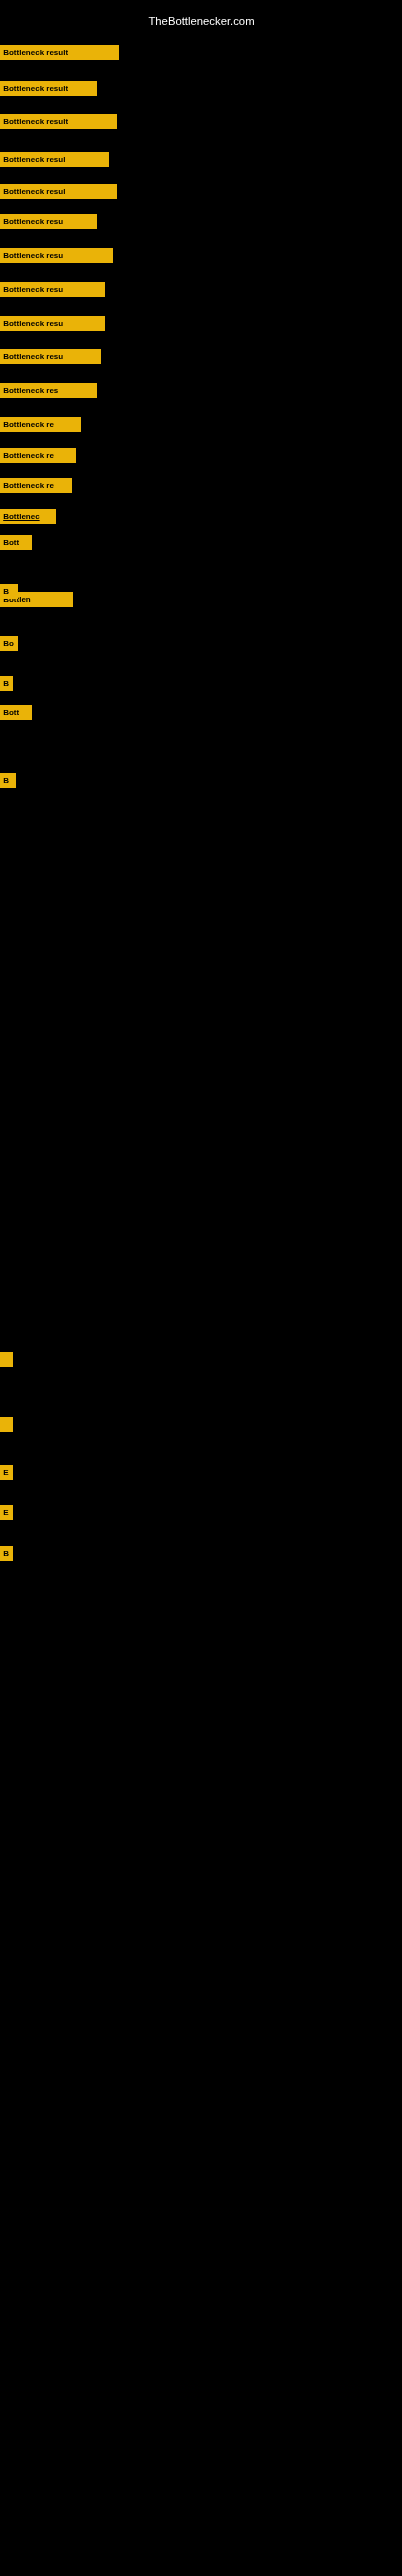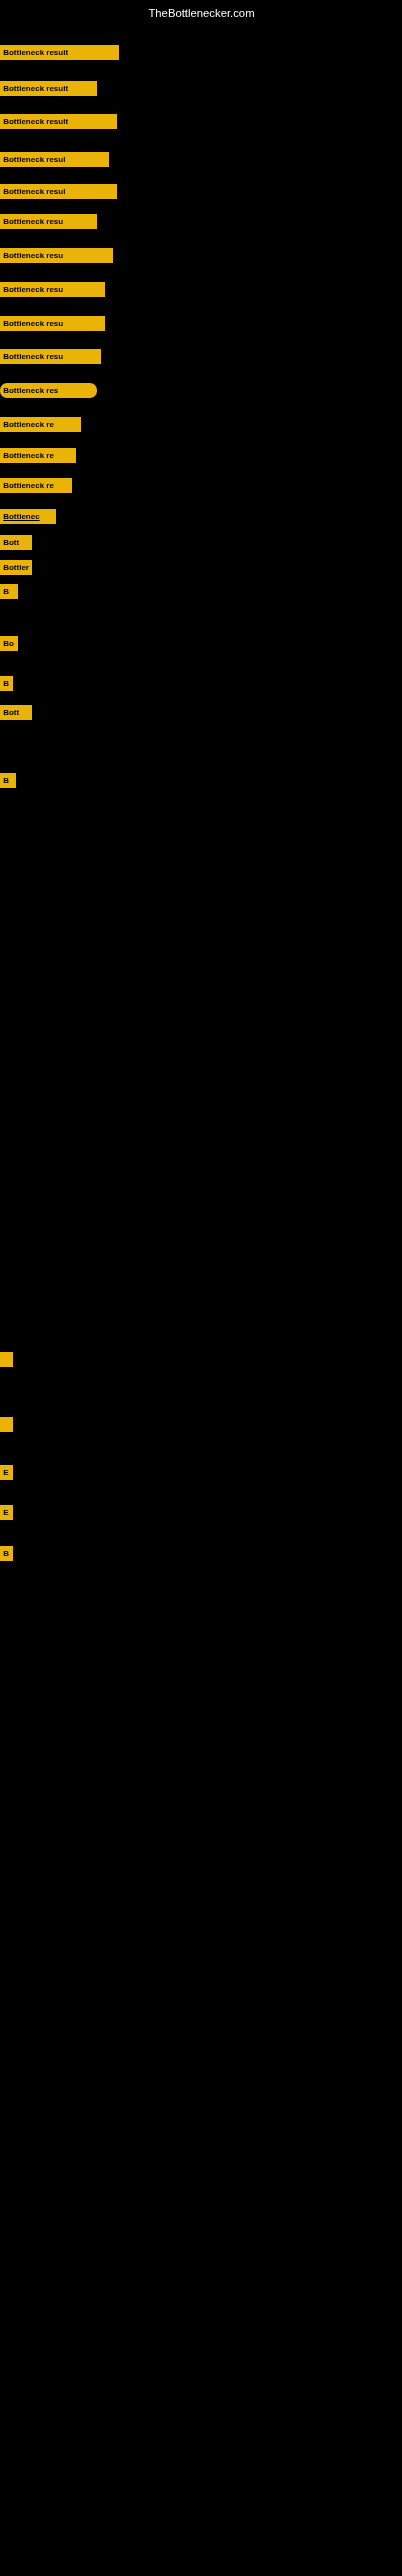--- a/index.html
+++ b/index.html
@@ -13,21 +13,21 @@
       width: 403px;
       min-height: 2576px;
       font-family: Arial, sans-serif;
       position: relative;
     }
 
     .site-title {
       color: #ffffff;
       font-size: 11.3px;
       text-align: center;
-      padding: 7px 0;
+      padding: 15px 0;
       position: absolute;
       top: 0;
       left: 0;
       right: 0;
     }
 
     .bar-container {
       position: absolute;
       left: 0;
     }
@@ -98,21 +98,21 @@
       <div class="bar" style="width: 105px;">
         <span class="bar-label">Bottleneck resu</span>
       </div>
     </div>
     <div class="bar-container" style="top: 349px;">
       <div class="bar" style="width: 101px;">
         <span class="bar-label">Bottleneck resu</span>
       </div>
     </div>
     <div class="bar-container" style="top: 383px;">
-      <div class="bar" style="width: 97px; border-radius: 7px;">
+      <div class="bar" style="width: 97px;">
         <span class="bar-label">Bottleneck res</span>
       </div>
     </div>
     <div class="bar-container" style="top: 417px;">
       <div class="bar" style="width: 81px;">
         <span class="bar-label">Bottleneck re</span>
       </div>
     </div>
     <div class="bar-container" style="top: 448px;">
       <div class="bar" style="width: 76px;">
@@ -128,21 +128,21 @@
       <div class="bar" style="width: 56px;">
         <span class="bar-label">Bottlenec</span>
       </div>
     </div>
     <div class="bar-container" style="top: 535px;">
       <div class="bar" style="width: 32px;">
         <span class="bar-label">Bott</span>
       </div>
     </div>
     <div class="bar-container" style="top: 560px;">
-      <div class="bar" style="width: 32px;">
+      <div class="bar" style="width: 73px; margin-top: 32px;">
         <span class="bar-label">Bottlen</span>
       </div>
     </div>
     <div class="bar-container" style="top: 584px;">
       <div class="bar" style="width: 17.7px;">
         <span class="bar-label">B</span>
       </div>
     </div>
     <div class="bar-container" style="top: 636px;">
       <div class="bar" style="width: 17.7px;">

